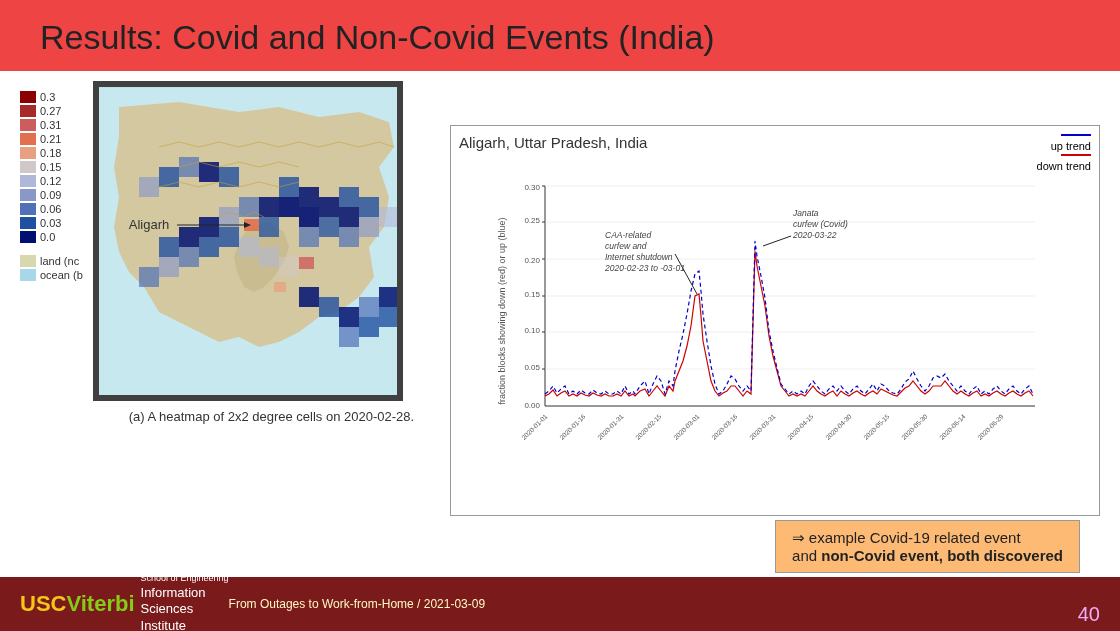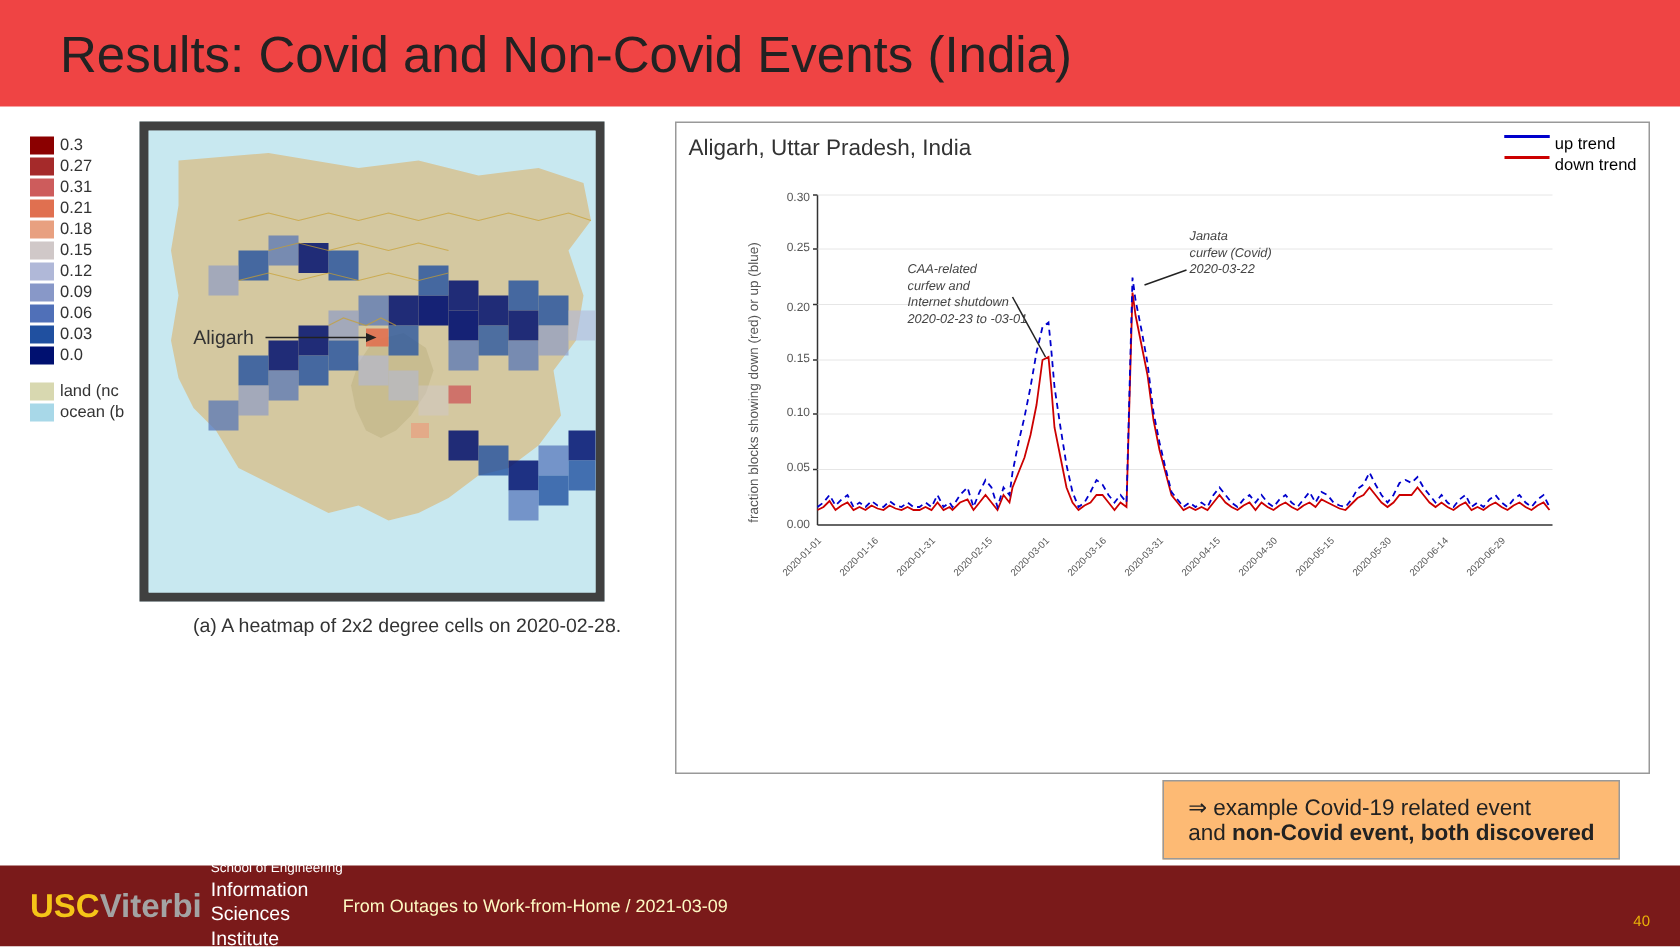--- a/index.html
+++ b/index.html
@@ -111,20 +111,21 @@
       flex-direction: column;
       padding-top: 0;
     }
 
     .chart-wrapper {
       border: 1px solid #999;
       background: #fff;
       padding: 8px 8px 4px 8px;
       flex: 1;
       position: relative;
+      margin-top: 44px;
     }
 
     .chart-title-row {
       display: flex;
       justify-content: space-between;
       align-items: flex-start;
       margin-bottom: 4px;
     }
 
     .chart-title {
@@ -135,22 +136,23 @@
 
     .chart-legend {
       display: flex;
       flex-direction: column;
       gap: 2px;
       font-size: 11px;
     }
 
     .chart-legend-item {
       display: flex;
-      align-items: flex-start;
+      align-items: flex-end;
       gap: 4px;
+      flex-direction: column;
     }
 
     .legend-line {
       width: 30px;
       height: 2px;
     }
 
     .chart-area {
       position: relative;
       height: 270px;
@@ -189,22 +191,22 @@
     }
 
     .footer-center {
       flex: 1;
       text-align: left;
       color: #fef9c3;
       font-size: 12px;
     }
 
     .footer-page {
-      color: #eab308;
-      font-size: 10px;
+      color: #f0abfc;
+      font-size: 20px;
       margin-top: 20px;
     }
   </style>
 </head>
 <body>
 
 <div class="slide">
 
   <div class="title-area">
     <div class="title-text">Results: Covid and Non-Covid Events (India)</div>
@@ -476,21 +478,21 @@
           <span>example Covid-19 related event</span><br>
           <span>and </span><strong>non-Covid event, both discovered</strong>
         </div>
       </div>
     </div>
   </div>
 
   <div class="footer">
     <div class="footer-logo">
       <span style="color:#fff; font-size:22px; font-weight:bold;">
-        <span style="color:#f5c518;">USC</span><span style="color:#a3a3a3;">Viterbi</span>
+        <span style="color:#f5c518;">USC</span><span style="color:#84cc16;">Viterbi</span>
       </span>
       <div>
         <div style="color:#fff; font-size:9px; line-height:1.3;">School of Engineering</div>
         <div style="color:#fff; font-size:13px; line-height:1.3;">
           <span>Information</span><br>
           <span>Sciences</span><br>
           <span>Institute</span>
         </div>
       </div>
     </div>

